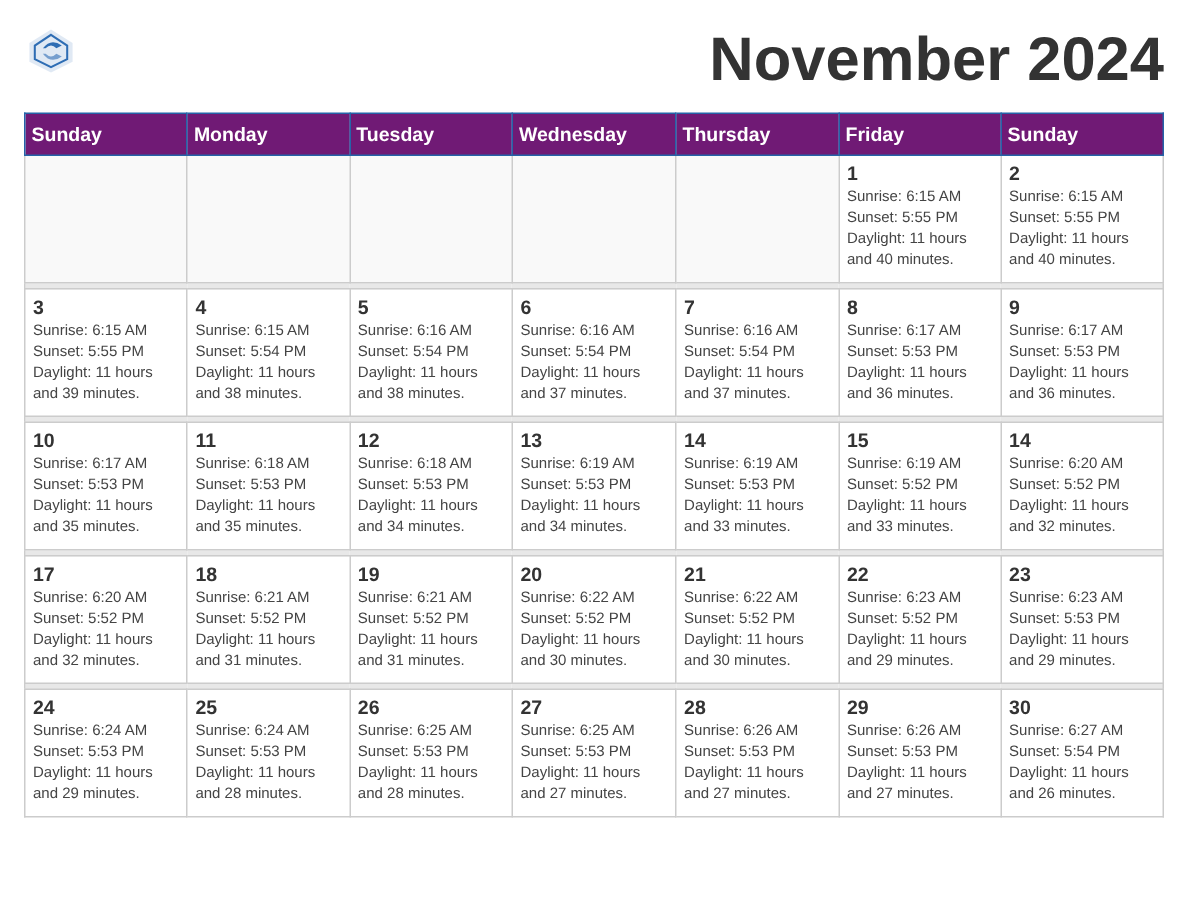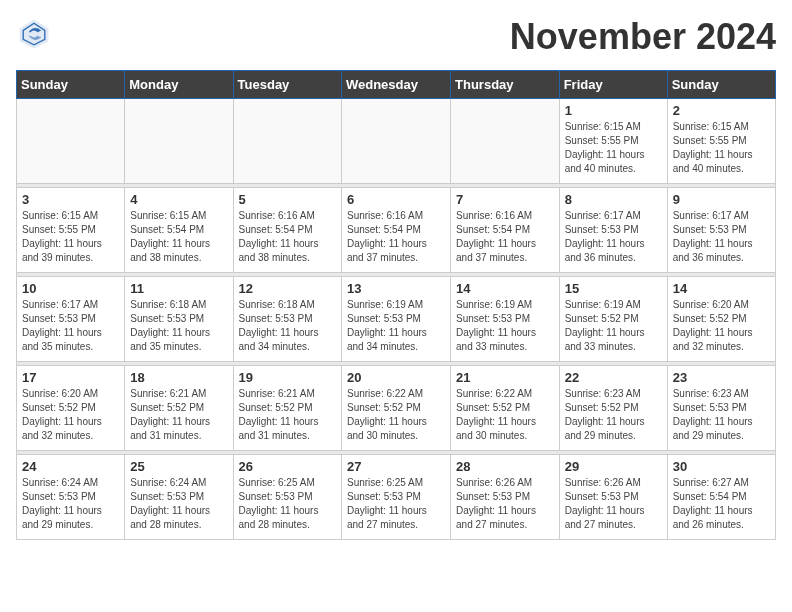--- a/index.html
+++ b/index.html
@@ -37,35 +37,35 @@
       color: #2e6db4;
     }
     .logo-icon {
       width: 36px;
       height: 36px;
     }
     .title-section {
       text-align: right;
     }
     .month-title {
-      font-size: 36px;
+      font-size: 41px;
       font-weight: bold;
       color: #333;
     }
     .location {
       font-size: 16px;
       color: #555;
     }
     .calendar {
       width: 100%;
       border-collapse: collapse;
       border: 1px solid #ccc;
     }
     .calendar th {
-      background: #404040;
+      background: #701a75;
       color: #fff;
       font-size: 13px;
       padding: 6px 4px;
       text-align: left;
       border: 1px solid #2563a8;
       margin-top: 36px;
     }
     .calendar td {
       vertical-align: top;
       border: 1px solid #ccc;

